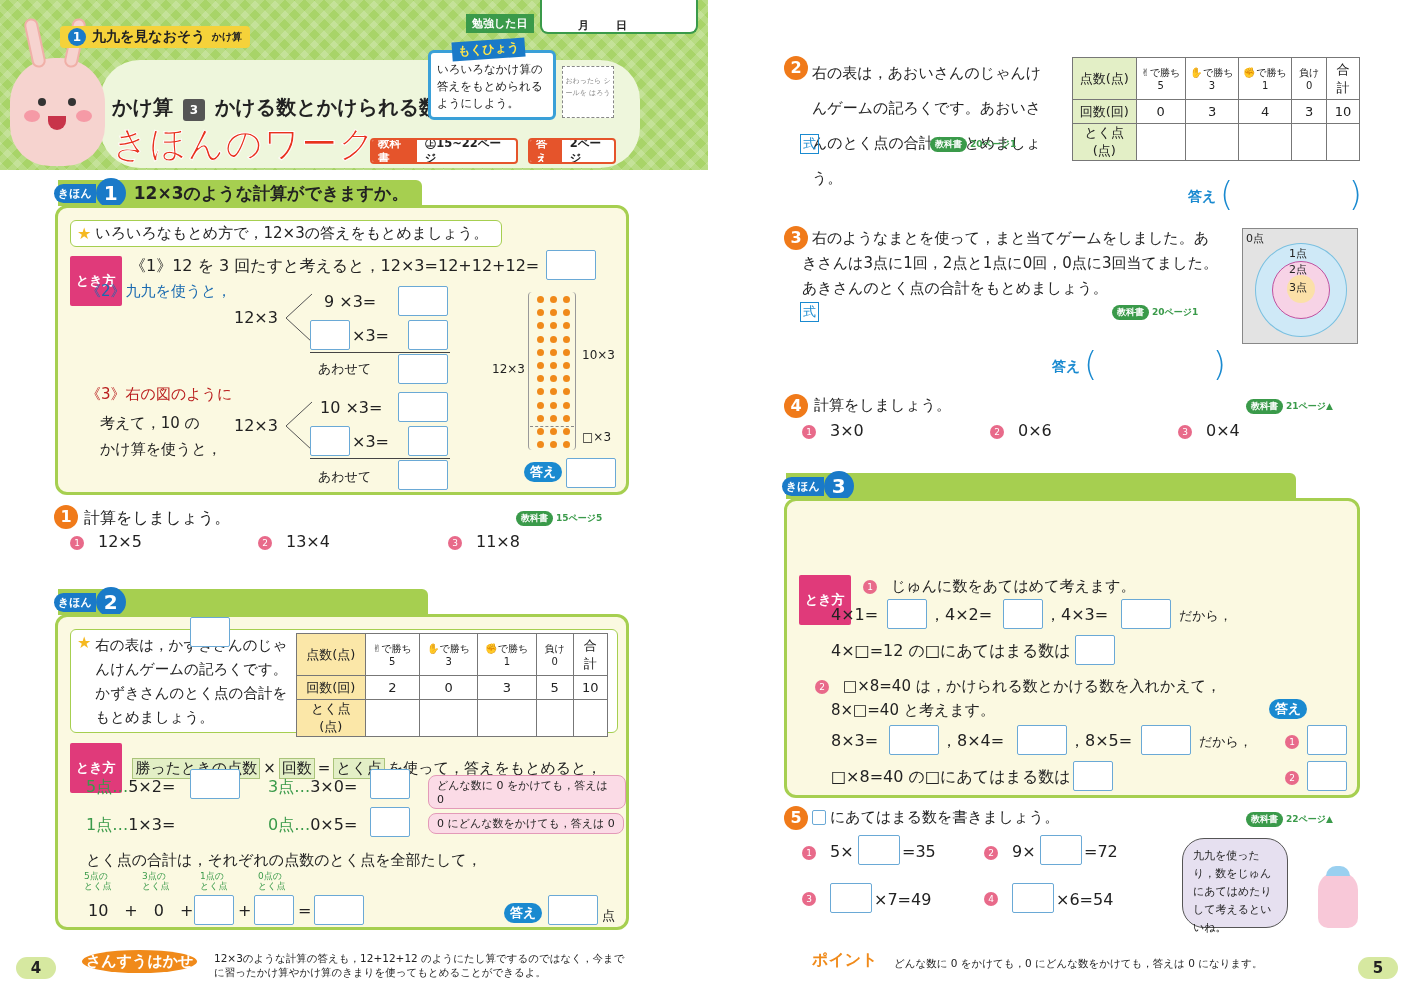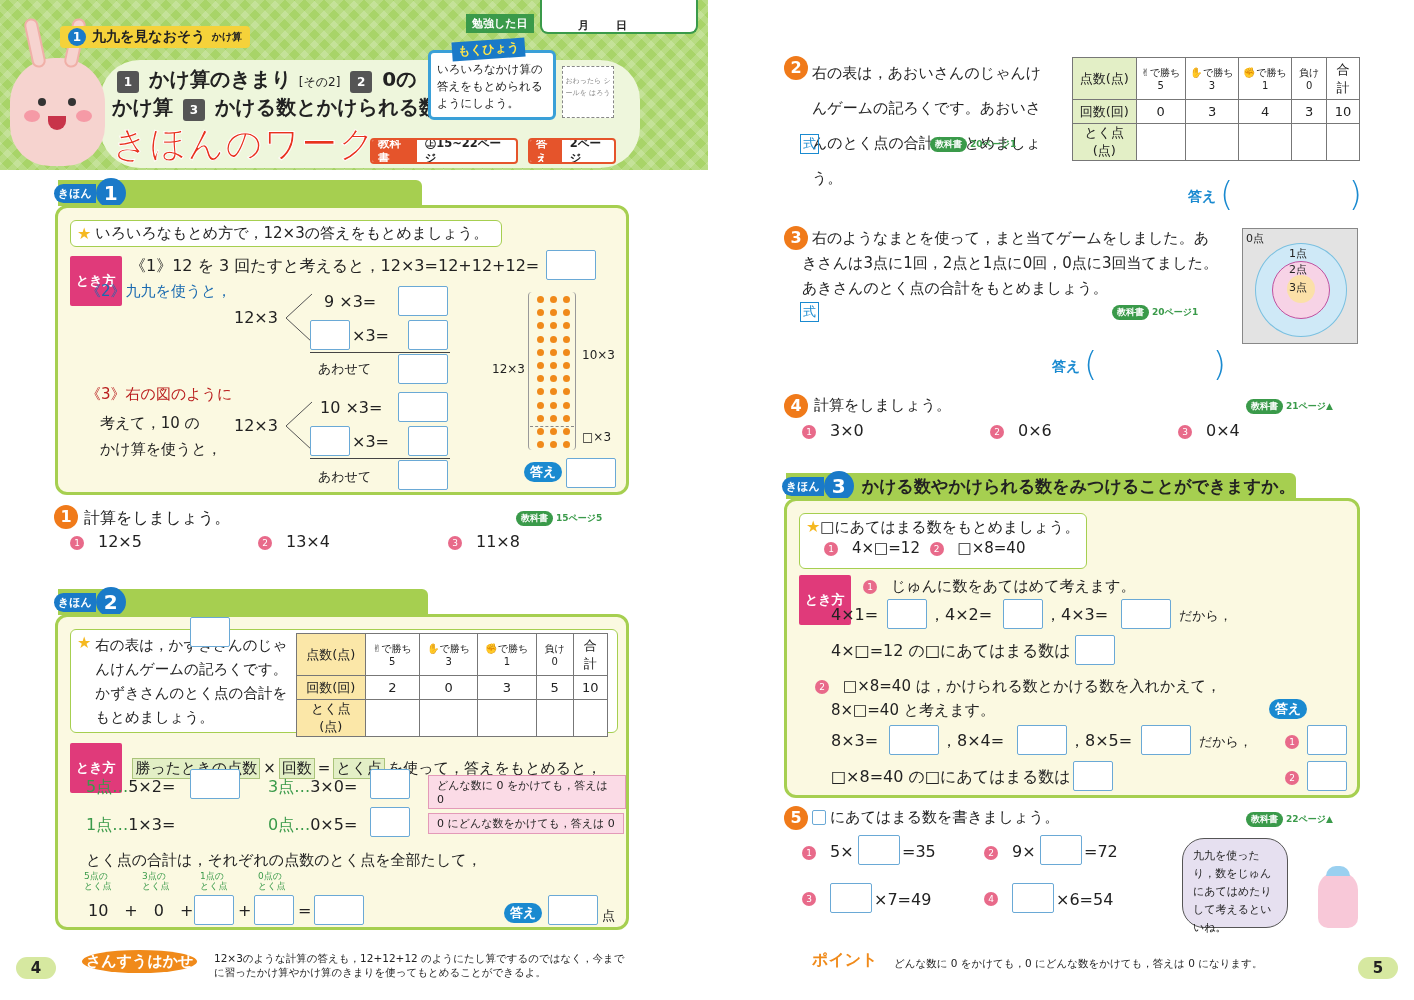--- a/index.html
+++ b/index.html
@@ -41,21 +41,21 @@
 .txt16{font-size:16px}
 .qnum{width:24px;height:24px;border-radius:50%;background:#f07a1a;color:#fff;font-weight:bold;font-size:16px;text-align:center;line-height:24px}
 .snum{display:inline-block;width:14px;height:14px;border-radius:50%;background:#e86a8a;color:#fff;font-size:9px;text-align:center;line-height:14px;margin-right:14px;vertical-align:middle}
 .textbook-ref{font-size:9px;color:#3a9a4a;display:flex;align-items:center;gap:3px;font-weight:bold}
 .textbook-ref .pill{background:#3a9a4a;color:#fff;padding:1px 5px;border-radius:8px}
 table.score{border-collapse:collapse;font-size:13px;background:#fff}
 table.score td{border:1px solid #777;text-align:center;height:24px;padding:0 4px}
 table.score td.hd{background:#fbe7a8}
 table.score2 td.hd{background:#e3efc6}
 .hi{background:#e3efc6;border:1px solid #aac47a;padding:0 2px}
-.bubble{background:#fbdbe6;border:1px solid #e39ab8;border-radius:0;font-size:11px;padding:2px 8px}
+.bubble{background:#fbdbe6;border:1px solid #e39ab8;border-radius:8px;font-size:11px;padding:2px 8px}
 .ans-badge{background:#1a8ad0;color:#fff;font-weight:bold;font-size:13px;padding:1px 6px;border-radius:10px}
 .paren{font-size:34px;color:#1a8ad0;font-weight:lighter}
 .page-num{width:40px;height:22px;background:#d6e8a0;border-radius:11px;font-weight:bold;font-size:15px;text-align:center;line-height:22px}
 .dot{width:7px;height:7px;border-radius:50%;background:#f08a1a;position:absolute}
 </style>
 </head>
 <body>
 
 <div id="hdr" class="abs">
   <div class="abs cloud"></div>
@@ -66,27 +66,20 @@
     <div class="abs" style="left:58px;top:40px;width:8px;height:8px;border-radius:50%;background:#333"></div>
     <div class="abs" style="left:14px;top:52px;width:16px;height:12px;border-radius:50%;background:#f59aa6"></div>
     <div class="abs" style="left:66px;top:52px;width:16px;height:12px;border-radius:50%;background:#f59aa6"></div>
     <div class="abs" style="left:38px;top:58px;width:18px;height:14px;border-radius:0 0 10px 10px;background:#c8344a"></div>
   </div>
   <div class="abs unit-tag">
     <span class="unit-num">1</span>
     <span>九九を見なおそう</span>
     <span class="unit-sub">かけ算</span>
   </div>
-  <div class="abs title-line" style="left:114px;top:66px">
-    <span class="dia">1</span>
-    <span>かけ算のきまり</span>
-    <span style="font-size:12px;font-weight:normal">[その2]</span>
-    <span class="dia">2</span>
-    <span>0の</span>
-  </div>
   <div class="abs title-line" style="left:112px;top:94px">
     <span>かけ算</span>
     <span class="dia">3</span>
     <span>かける数とかけられる数</span>
   </div>
   <div class="abs kihon-title">きほんのワーク</div>
 
   <div class="abs date-label">勉強した日</div>
   <div class="abs date-box">
     <span class="abs" style="left:36px;top:18px">月</span>
@@ -101,20 +94,21 @@
   </div>
   <div class="abs ref-tag" style="left:528px;top:138px;width:88px">
     <span class="lab">答え</span>
     <span class="val">2ページ</span>
   </div>
 </div>
 
 <div class="abs banner" style="left:58px;top:180px;width:364px">
   <span class="kb">きほん</span>
   <span class="kn">1</span>
+  <span class="bt">12×3のような計算ができますか。</span>
 </div>
 <div class="abs panel" style="left:55px;top:205px;width:574px;height:290px">
   <div class="abs star-box" style="left:12px;top:12px;width:432px">
     <span class="star">★</span>
     <span>いろいろなもとめ方で，12×3の答えをもとめましょう。</span>
   </div>
   <span class="abs tokikata" style="left:12px;top:48px">とき方</span>
   <span class="abs txt16" style="left:72px;top:48px">《1》12 を 3 回たすと考えると，12×3=12+12+12=</span>
   <div class="box" style="left:488px;top:42px;width:50px;height:30px"></div>
   <span class="abs txt15" style="left:28px;top:74px;color:#1a6ab0">《2》九九を使うと，</span>
@@ -353,27 +347,22 @@
     <span class="pill">教科書</span>
     <span>21ページ▲</span>
   </div>
 <div class="abs txt16" style="left:802px;top:421px"><span class="snum">1</span><span>3×0</span></div>
 <div class="abs txt16" style="left:990px;top:421px"><span class="snum">2</span><span>0×6</span></div>
 <div class="abs txt16" style="left:1178px;top:421px"><span class="snum">3</span><span>0×4</span></div>
 
 <div class="abs banner" style="left:786px;top:473px;width:510px">
   <span class="kb">きほん</span>
   <span class="kn">3</span>
-  <span class="bt">かける数やかけられる数をみつけることができますか。</span>
 </div>
 <div class="abs panel" style="left:784px;top:498px;width:576px;height:300px">
-  <div class="abs star-box" style="left:12px;top:12px;width:288px;height:56px;flex-direction:column;align-items:flex-start;gap:2px">
-    <div><span class="star">★</span><span>□にあてはまる数をもとめましょう。</span></div>
-    <div style="padding-left:18px"><span class="snum">1</span><span>4×□=12</span>&nbsp;&nbsp;<span class="snum">2</span><span>□×8=40</span></div>
-  </div>
   <span class="abs tokikata" style="left:12px;top:74px">とき方</span>
   <div class="abs txt15" style="left:76px;top:76px"><span class="snum">1</span><span>じゅんに数をあてはめて考えます。</span></div>
   <span class="abs txt16" style="left:44px;top:104px">4×1=</span>
   <div class="box" style="left:100px;top:98px;width:40px;height:30px"></div>
   <span class="abs txt16" style="left:142px;top:104px">，4×2=</span>
   <div class="box" style="left:216px;top:98px;width:40px;height:30px"></div>
   <span class="abs txt16" style="left:258px;top:104px">，4×3=</span>
   <div class="box" style="left:334px;top:98px;width:50px;height:30px"></div>
   <span class="abs" style="left:392px;top:106px;font-size:13px">だから，</span>
   <span class="abs txt16" style="left:44px;top:140px">4×□=12 の□にあてはまる数は</span>

